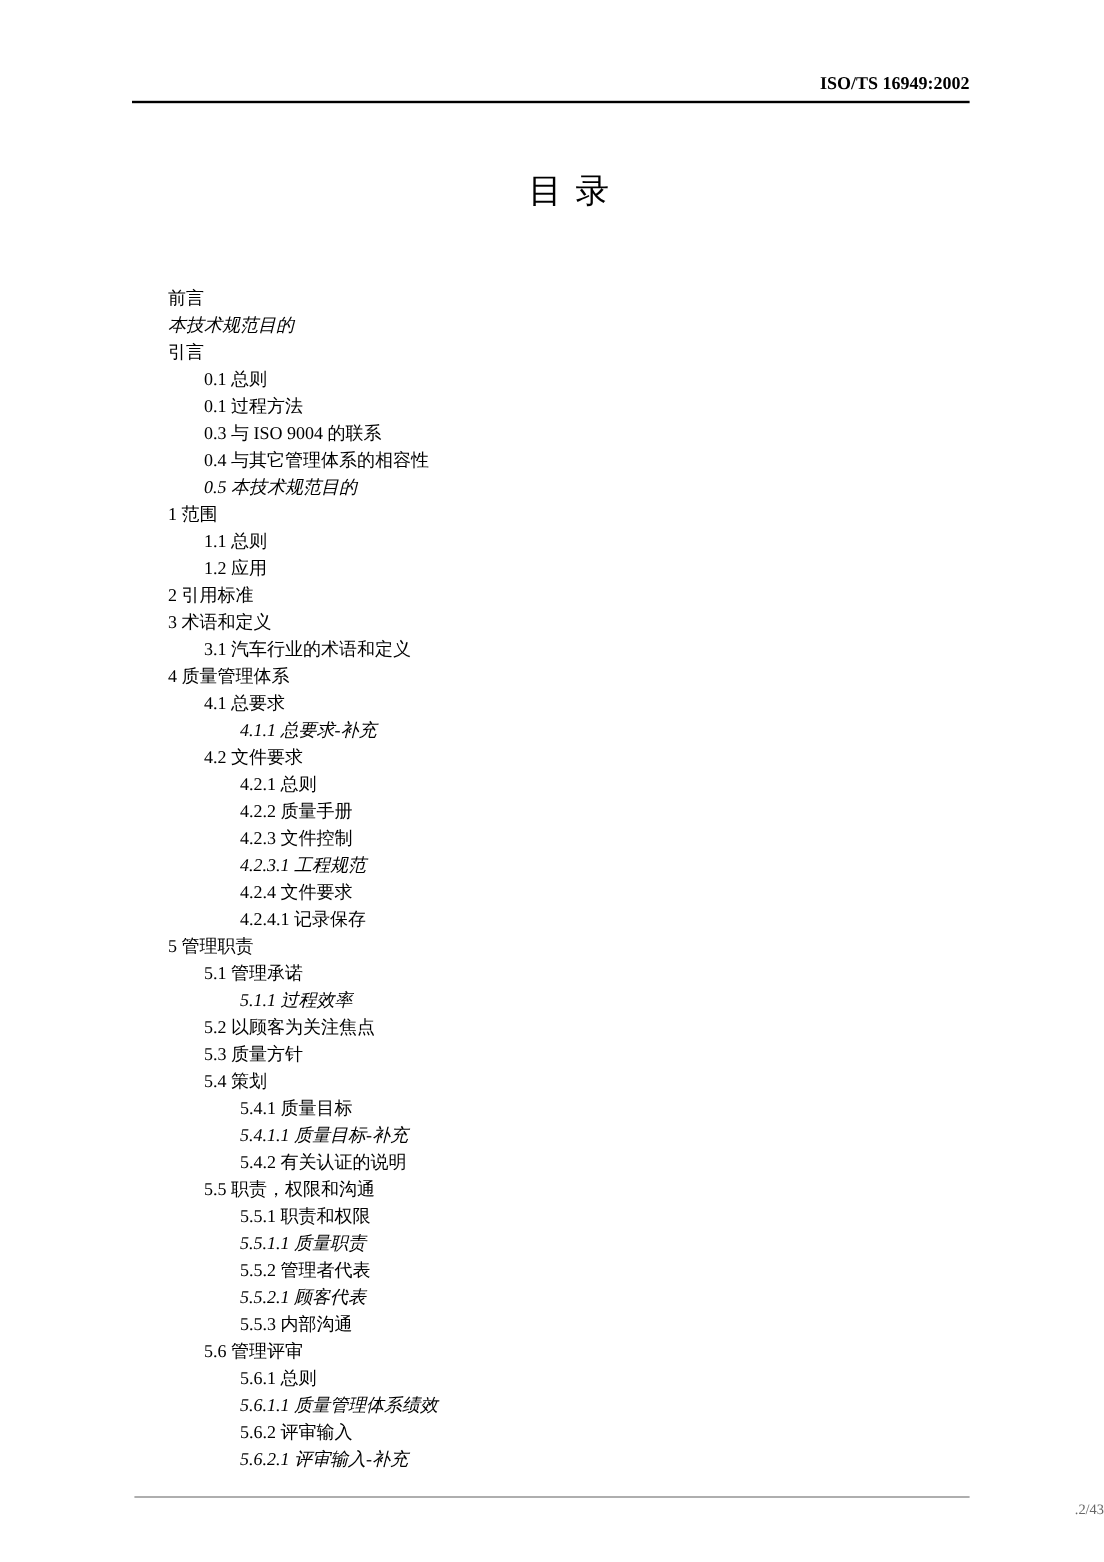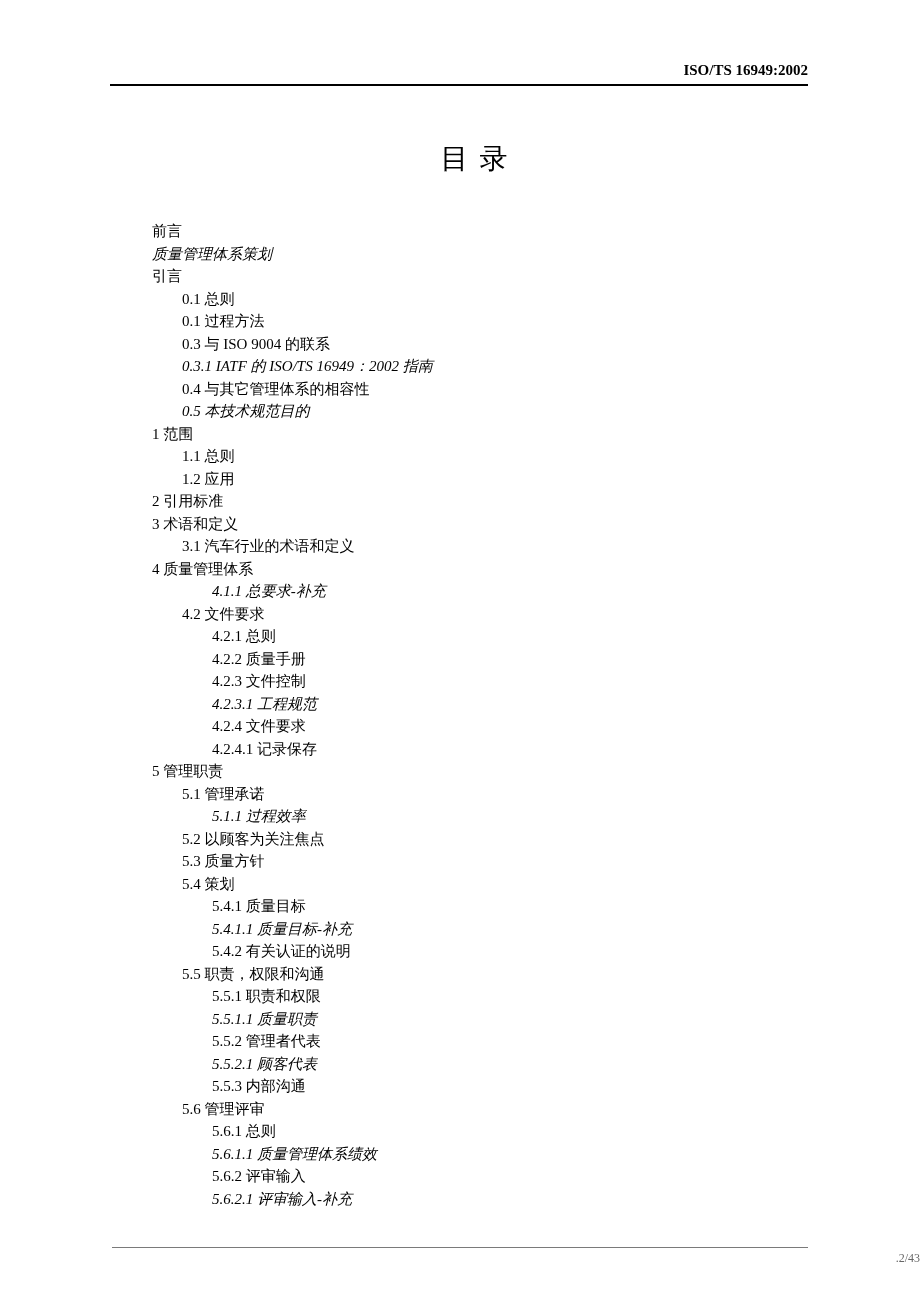--- a/index.html
+++ b/index.html
@@ -27,29 +27,29 @@
       top: 84px;
       left: 110px;
       right: 112px;
       border-top: 2px solid #000;
     }
     .title {
       text-align: center;
       font-size: 28px;
       font-weight: normal;
       margin-top: 80px;
-      margin-bottom: 42px;
+      margin-bottom: 60px;
       font-family: "SimSun", "宋体", serif;
       letter-spacing: 2px;
     }
     .toc {
       font-size: 15px;
       line-height: 1.5;
       font-family: "SimSun", "宋体", serif;
-      margin-left: 12px;
+      margin-left: 0;
     }
     .toc .entry {
       white-space: pre;
     }
     .toc .italic {
       font-style: italic;
     }
     .indent-0 { padding-left: 0; }
     .indent-1 { padding-left: 30px; }
     .indent-2 { padding-left: 60px; }
@@ -74,35 +74,35 @@
 </head>
 <body>
 
 <div class="header-right">ISO/TS 16949:2002</div>
 <div class="hr-top"></div>
 
 <div class="page">
   <h1 class="title">目 录</h1>
   <div class="toc" id="toc">
       <div class="entry indent-0">前言</div>
-      <div class="entry indent-0 italic">质量管理体系策划</div>
+      <div class="entry indent-0 italic">本技术规范目的</div>
       <div class="entry indent-0">引言</div>
       <div class="entry indent-1">0.1 总则</div>
       <div class="entry indent-1">0.1 过程方法</div>
       <div class="entry indent-1">0.3 与 ISO 9004 的联系</div>
-      <div class="entry indent-1 italic">0.3.1 IATF 的 ISO/TS 16949：2002 指南</div>
       <div class="entry indent-1">0.4 与其它管理体系的相容性</div>
       <div class="entry indent-1 italic">0.5 本技术规范目的</div>
       <div class="entry indent-0">1 范围</div>
       <div class="entry indent-1">1.1 总则</div>
       <div class="entry indent-1">1.2 应用</div>
       <div class="entry indent-0">2 引用标准</div>
       <div class="entry indent-0">3 术语和定义</div>
       <div class="entry indent-1">3.1 汽车行业的术语和定义</div>
       <div class="entry indent-0">4 质量管理体系</div>
+      <div class="entry indent-1">4.1 总要求</div>
       <div class="entry indent-2 italic">4.1.1 总要求-补充</div>
       <div class="entry indent-1">4.2 文件要求</div>
       <div class="entry indent-2">4.2.1 总则</div>
       <div class="entry indent-2">4.2.2 质量手册</div>
       <div class="entry indent-2">4.2.3 文件控制</div>
       <div class="entry indent-2 italic">4.2.3.1 工程规范</div>
       <div class="entry indent-2">4.2.4 文件要求</div>
       <div class="entry indent-2">4.2.4.1 记录保存</div>
       <div class="entry indent-0">5 管理职责</div>
       <div class="entry indent-1">5.1 管理承诺</div>

